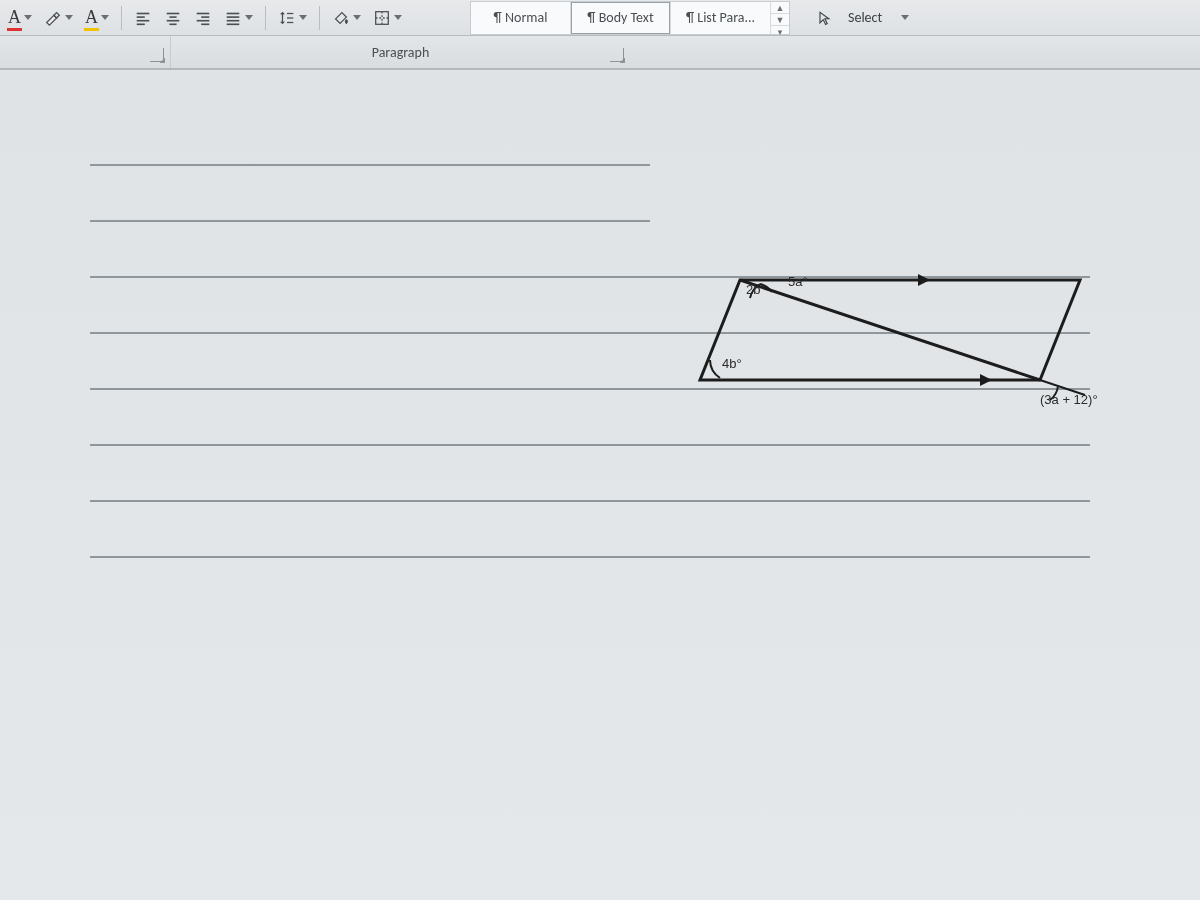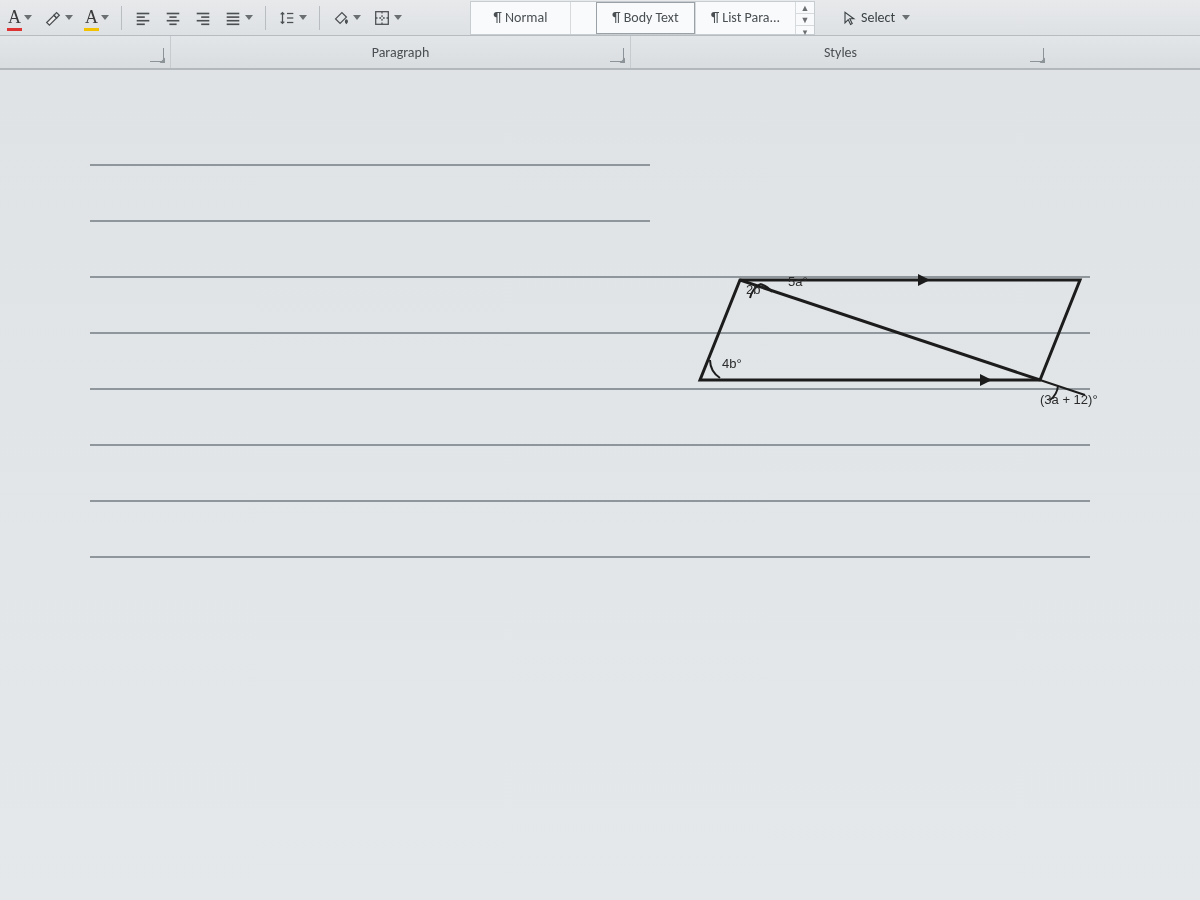--- a/index.html
+++ b/index.html
@@ -56,40 +56,40 @@
     justify-content: center;
     font-size: 14px;
     color: #4a4f53;
     border-right: 1px solid #d6dadd;
     padding: 0 6px;
     white-space: nowrap;
     overflow: hidden;
     text-overflow: ellipsis;
     font-family: Calibri, Arial, sans-serif;
   }
-  .style-tile.selected { box-shadow: inset 0 0 0 1px #9aa2a8; margin-left: 25px; }
+  .style-tile.selected { box-shadow: inset 0 0 0 1px #9aa2a8; }
   .gallery-arrows {
     display: flex;
     flex-direction: column;
     width: 18px;
   }
   .gallery-arrows div {
     flex: 1;
     display: flex;
     align-items: center;
     justify-content: center;
     border-bottom: 1px solid #d6dadd;
     font-size: 9px;
     color: #6c6f72;
   }
   .gallery-arrows div:last-child { border-bottom:none; }
   .select-btn {
     display: flex;
     align-items: center;
-    gap: 4px;
+    gap: 16px;
     margin-left: 16px;
     height: 28px;
     padding: 0 6px;
     font-size: 14px;
     color: #3a4246;
   }
   .select-btn svg { width: 16px; height: 16px; }
 
   
   .group-row {
@@ -298,24 +298,20 @@
 </div>
 
 <div class="group-row">
   <div class="group-cell">
     <span class="launcher"></span>
   </div>
   <div class="group-cell">
     <span>Paragraph</span>
     <span class="launcher"></span>
   </div>
-  <div class="group-cell">
-    <span>Styles</span>
-    <span class="launcher"></span>
-  </div>
 </div>
 
 <div class="doc-area">
 
 
   <div class="ruled">
     <div class="rule short"></div>
     <div class="rule short"></div>
     <div class="rule full"></div>
     <div class="rule full"></div>

